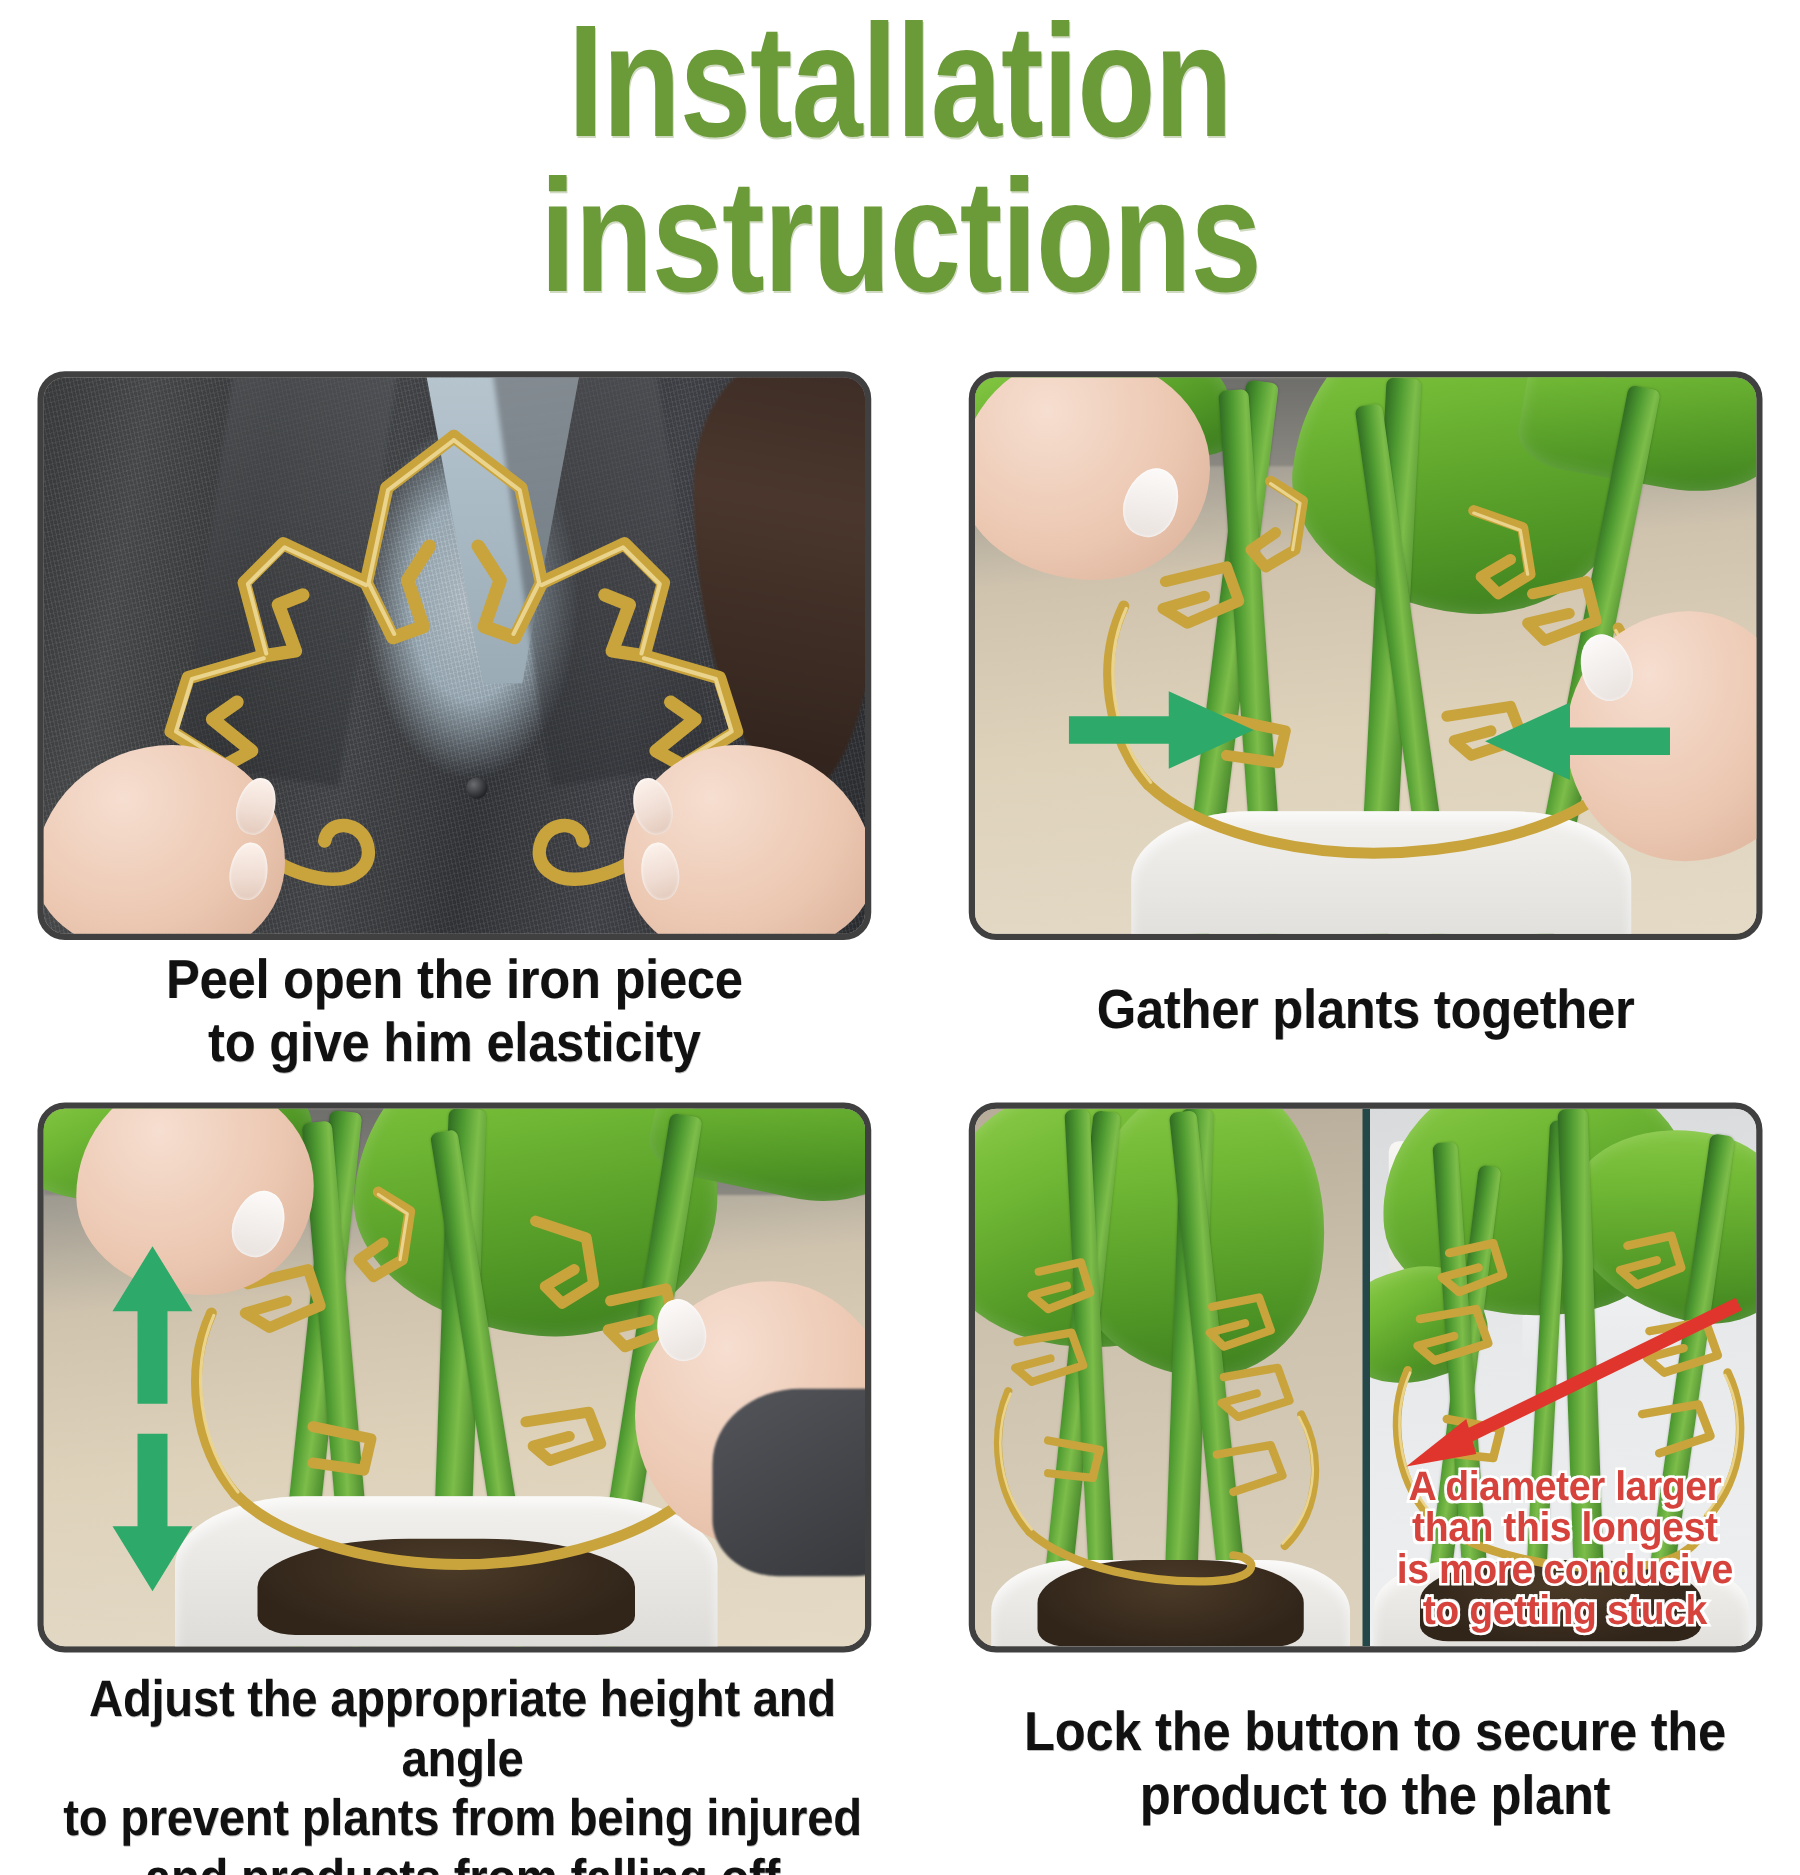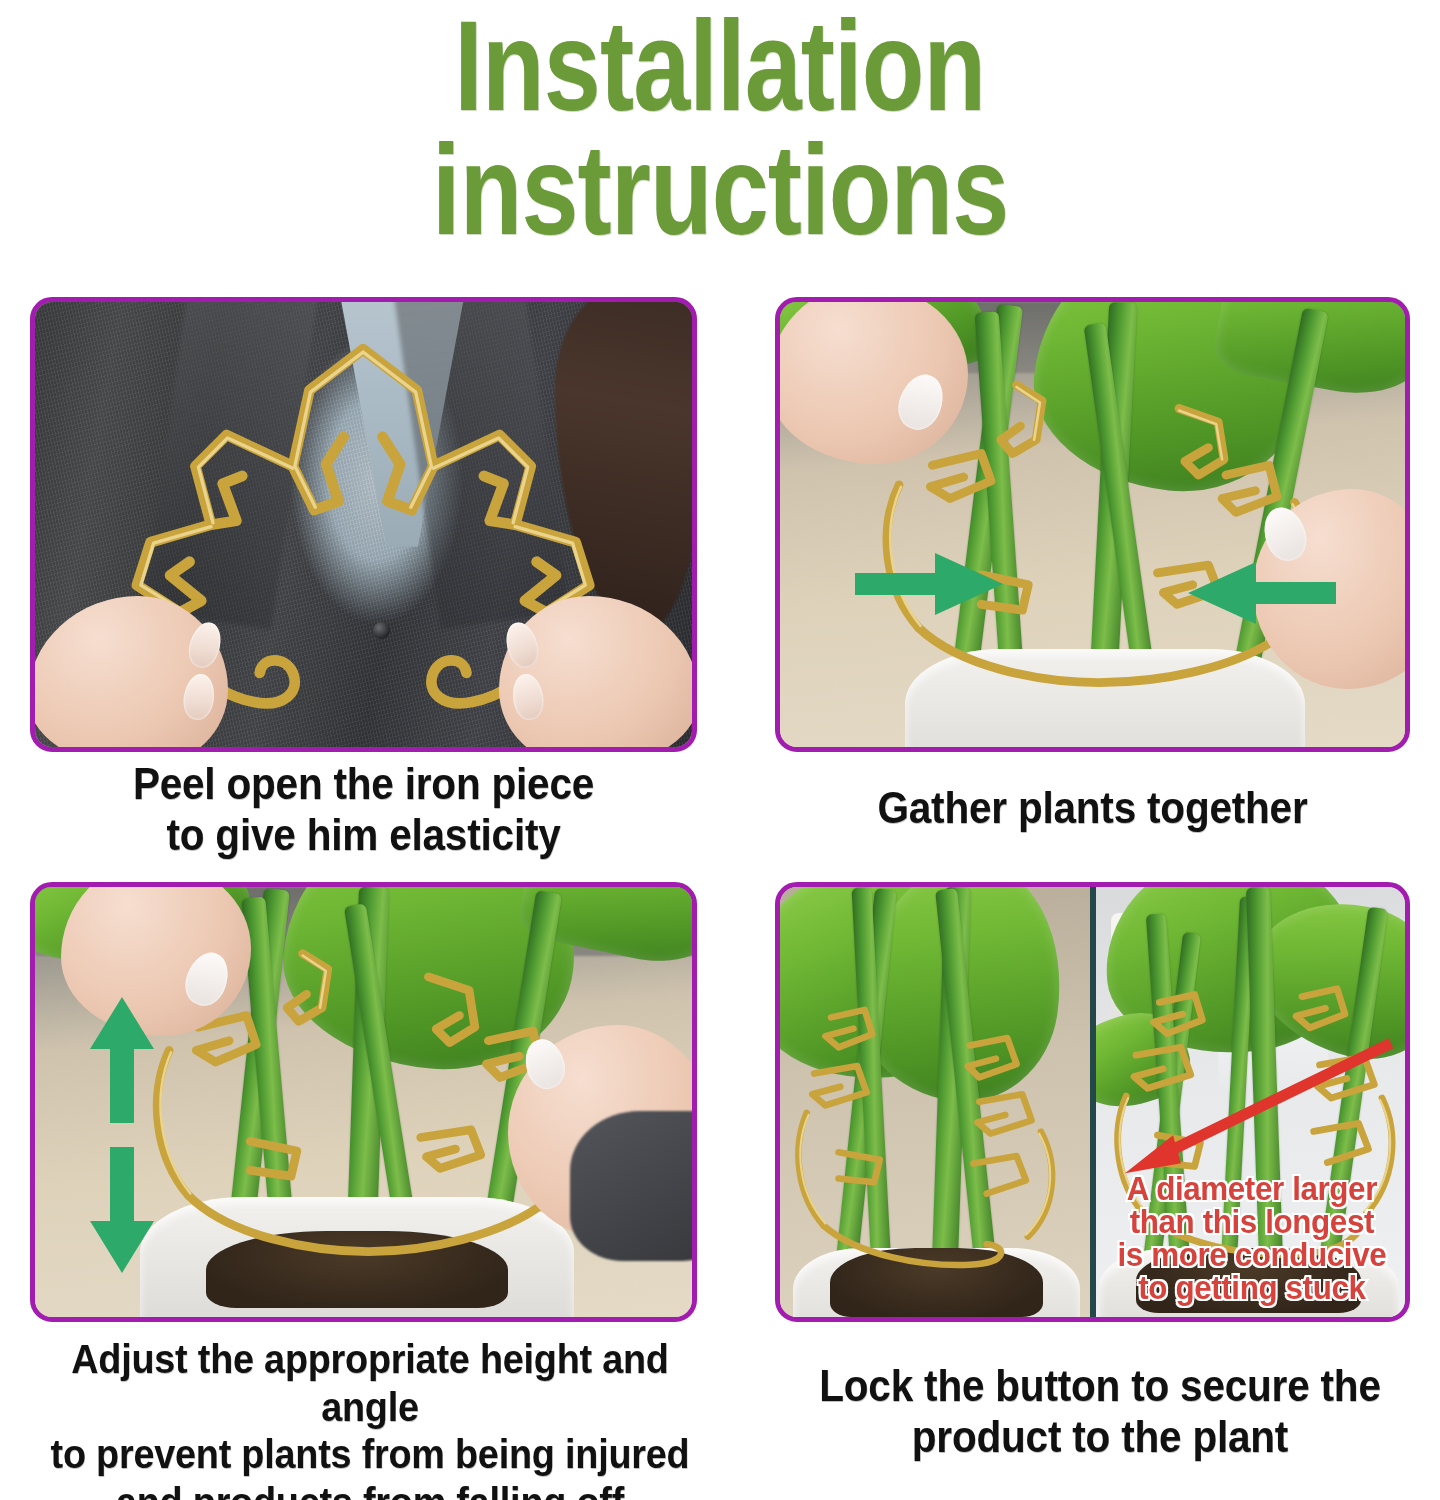--- a/index.html
+++ b/index.html
@@ -41,21 +41,21 @@
     transform-origin: center center;
     white-space: nowrap;
     text-shadow: 1px 1px 0 rgba(120,150,80,0.35);
   }
 
   
   .panel-wrap { position: absolute; }
 
   .photo-frame {
     position: absolute;
-    border: 5px solid #a21caf;
+    border: 5px solid #404040;
     border-radius: 22px;
     box-sizing: border-box;
     overflow: hidden;
     background: #cfcac2;
   }
   .photo-inner {
     position: absolute;
     inset: 0;
     overflow: hidden;
   }

